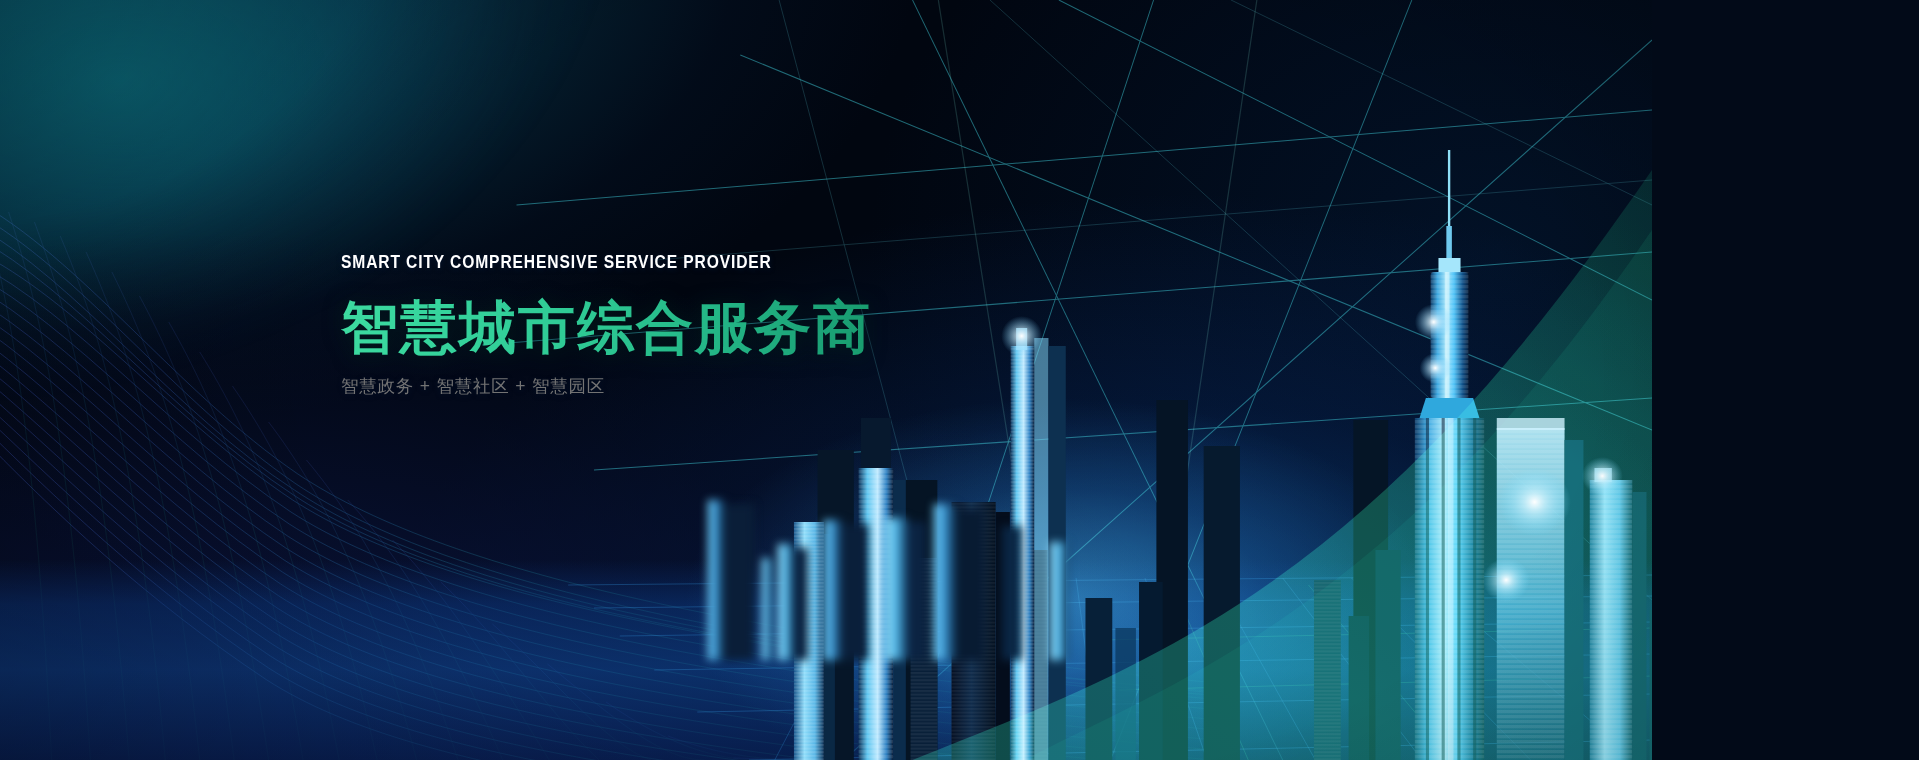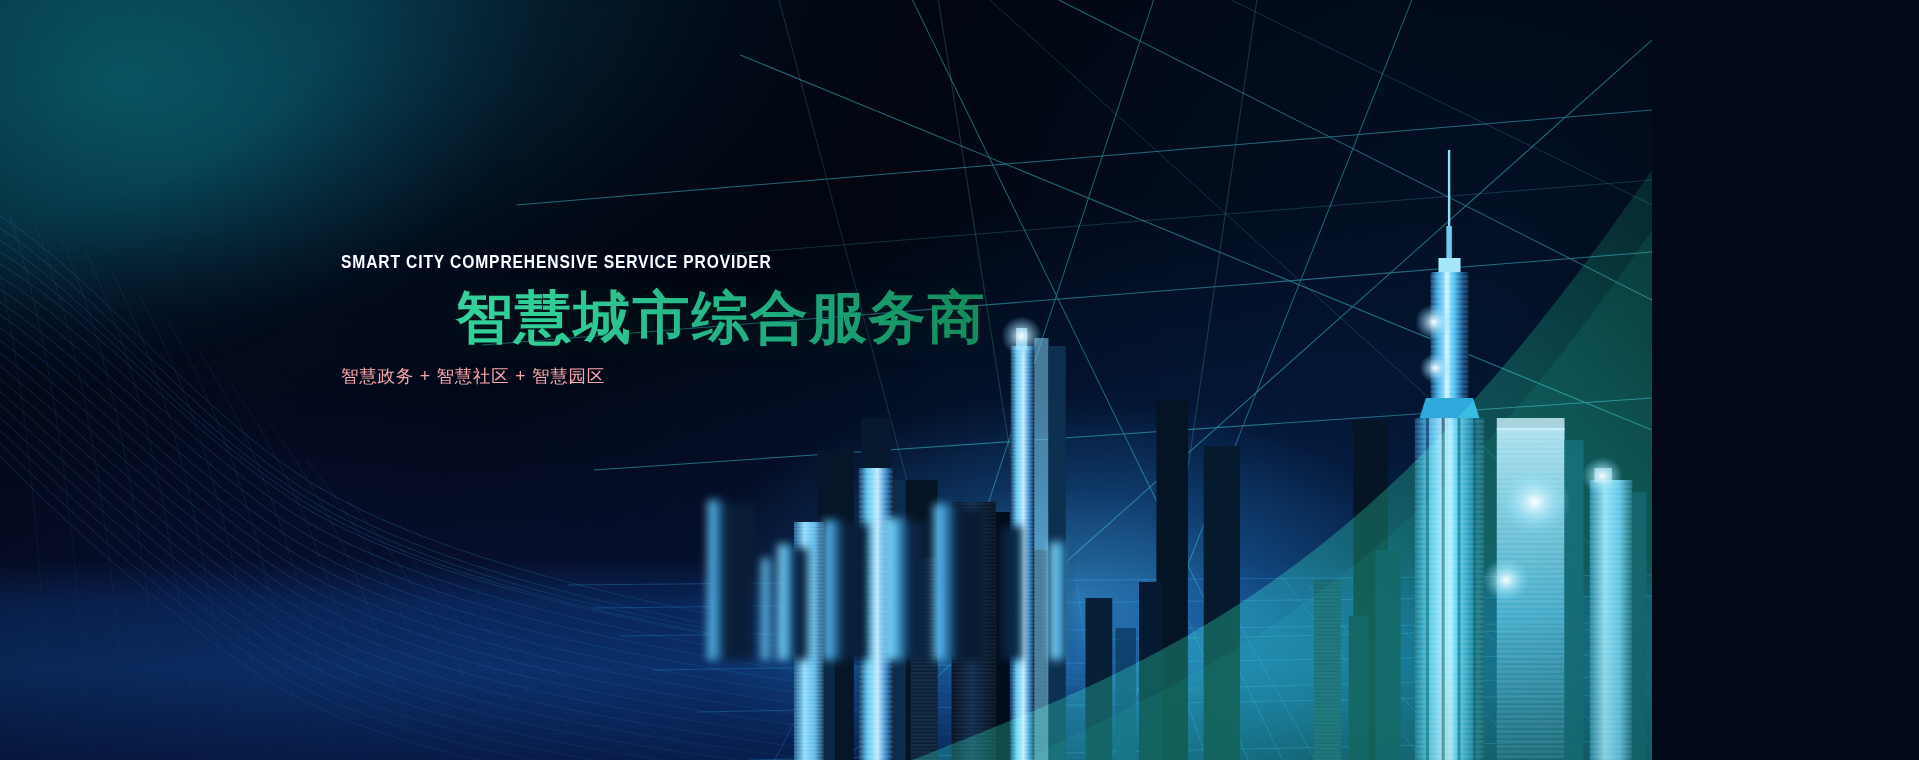--- a/index.html
+++ b/index.html
@@ -112,43 +112,42 @@
     letter-spacing:.055em;
     color:#ffffff;
     white-space:nowrap;
     transform:scaleX(.845);
     transform-origin:left center;
     text-shadow:0 1px 6px rgba(0,20,50,.85);
     line-height:1.1;
   }
 
   #headline {
-    margin-top:12px;
+    margin-top:22px;
     font-size:57px;
     font-weight:bold;
     letter-spacing:.035em;
     line-height:1.16;
     white-space:nowrap;
     background:linear-gradient(96deg,
       #3ddba0 0%, #35d39c 14%, #2fcb95 30%,
       #24b787 48%, #1ba276 64%, #14905f 80%, #127b4f 100%);
     -webkit-background-clip:text;
     background-clip:text;
     -webkit-text-fill-color:transparent;
     color:transparent;
     filter:drop-shadow(0 2px 10px rgba(0,40,30,.55));
-    text-align:center;
   }
 
   #subline {
     margin-top:14px;
     font-size:17.5px;
     font-weight:normal;
     letter-spacing:.045em;
-    color:#fca5a5;
+    color:#737373;
     white-space:nowrap;
     text-shadow:0 1px 5px rgba(0,18,44,.8);
   }
 </style>
 </head>
 <body>
 
 <div id="banner">
 
   <div class="layer" id="sky-base"></div>

